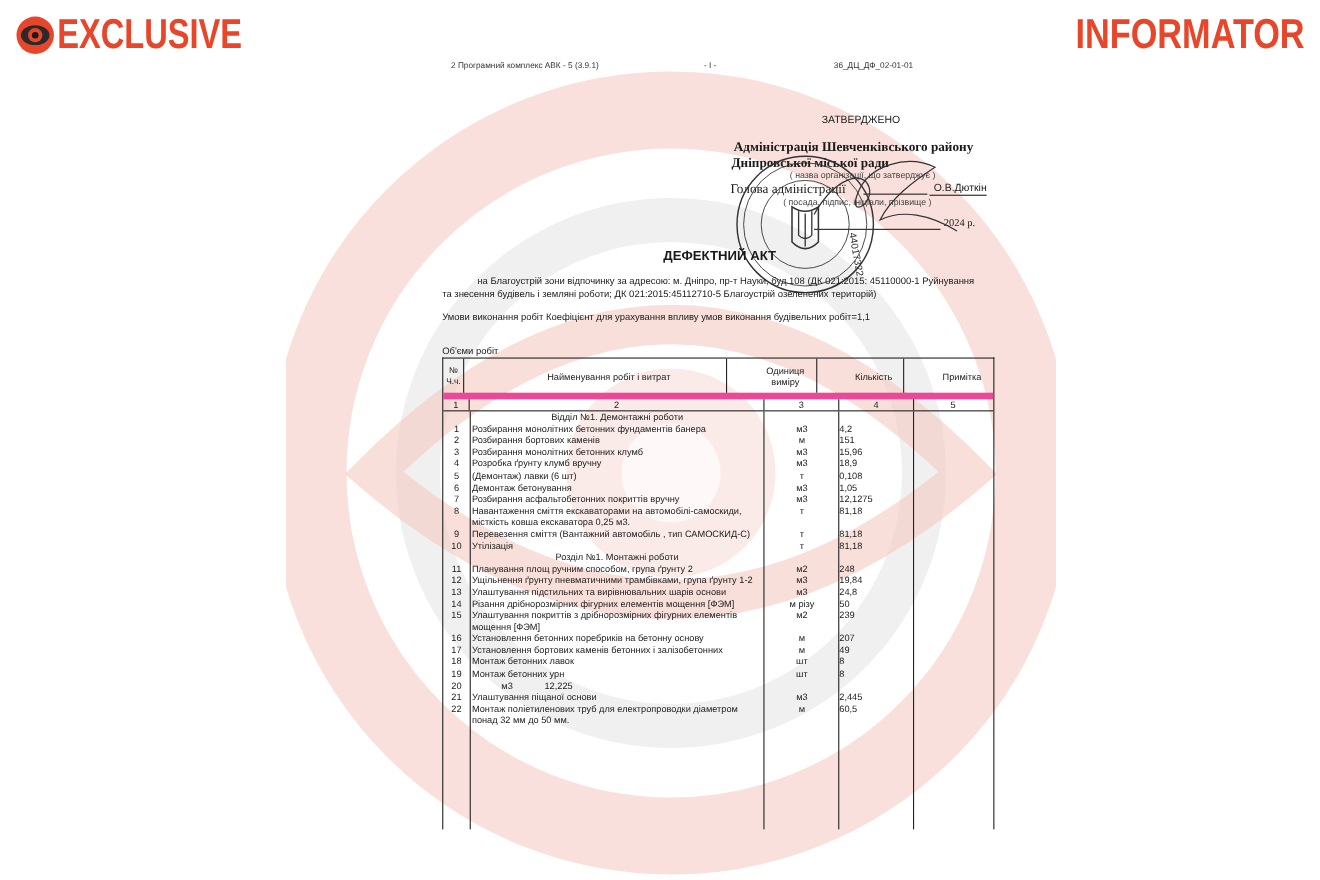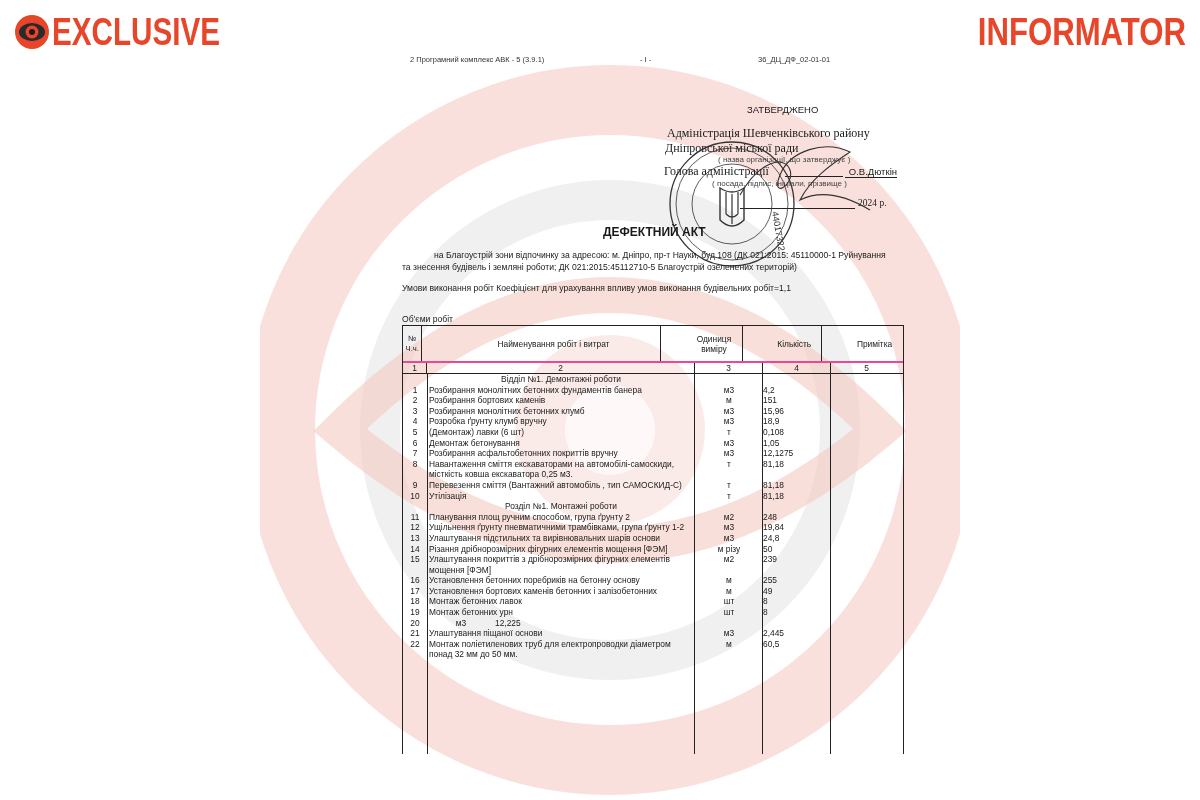--- a/index.html
+++ b/index.html
@@ -14,29 +14,29 @@
   .brand-eye { width: 36px; height: 36px; margin-right: 2px; }
   .brand-text { font-family: "Liberation Sans", sans-serif; font-weight: bold; font-size: 38px; color: #e8462a; letter-spacing: 0px; transform: scaleX(0.78); transform-origin: left center; line-height: 36px; }
   .brand-right { position: absolute; right: 14px; top: 14px; z-index: 3; text-align: center; }
   .brand-right .brand-text { transform-origin: right center; }
 
   .doc { position: absolute; left: 0; top: 0; width: 1200px; height: 668px; z-index: 2; margin-left: 40px; }
   .t { position: absolute; white-space: nowrap; }
 
   .hdr-small { font-size: 7.5px; color: #333; }
   .approve { font-size: 9.5px; }
-  .org { font-family: "Liberation Serif", serif; font-weight: normal; font-size: 12px; }
+  .org { font-family: "Liberation Serif", serif; font-weight: bold; font-size: 12px; }
   .caption { font-size: 8px; color: #444; }
   .sigline { border-bottom: 1px solid #222; }
   .title { font-weight: bold; font-size: 12px; }
   .para { font-size: 8.6px; line-height: 12px; }
 
   
   .tbl { position: absolute; left: 362px; top: 325px; width: 502px; border: 1.5px solid #222; border-bottom: none; }
-  .tbl-head { display: flex; height: 37px; border-bottom: 2px solid #ec4899; gap: 24px; }
+  .tbl-head { display: flex; height: 37px; border-bottom: 6px solid #ec4899; gap: 24px; }
   .tbl-num { display: flex; height: 11px; border-bottom: 1px solid #222; }
   .c { display: flex; align-items: center; justify-content: center; text-align: center; font-size: 8.4px; line-height: 10px; border-right: 1px solid #222; }
   .c:last-child { border-right: none; }
   .w1 { width: 24px; } .w2 { width: 268px; } .w3 { width: 68px; } .w4 { width: 68px; } .w5 { width: 71px; }
   .tbl-body { position: relative; height: 380px; }
   .vline { position: absolute; top: 0; bottom: 0; border-left: 1px solid #222; }
   .row { display: flex; font-size: 8.4px; line-height: 10.6px; }
   .row .n { width: 24px; text-align: center; }
   .row .d { width: 268px; padding-left: 2px; white-space: normal; }
   .row .u { width: 68px; text-align: center; }
@@ -231,21 +231,21 @@
             <div class="n">15</div>
             <div class="d">Улаштування покриттів з дрібнорозмірних фігурних елементів мощення [ФЭМ]</div>
             <div class="u">м2</div>
             <div class="q">239</div>
             <div class="p"></div>
           </div>
           <div class="row">
             <div class="n">16</div>
             <div class="d">Установлення бетонних поребриків на бетонну основу</div>
             <div class="u">м</div>
-            <div class="q">255</div>
+            <div class="q">207</div>
             <div class="p"></div>
           </div>
           <div class="row">
             <div class="n">17</div>
             <div class="d">Установлення бортових каменів бетонних і залізобетонних</div>
             <div class="u">м</div>
             <div class="q">49</div>
             <div class="p"></div>
           </div>
           <div class="row">

